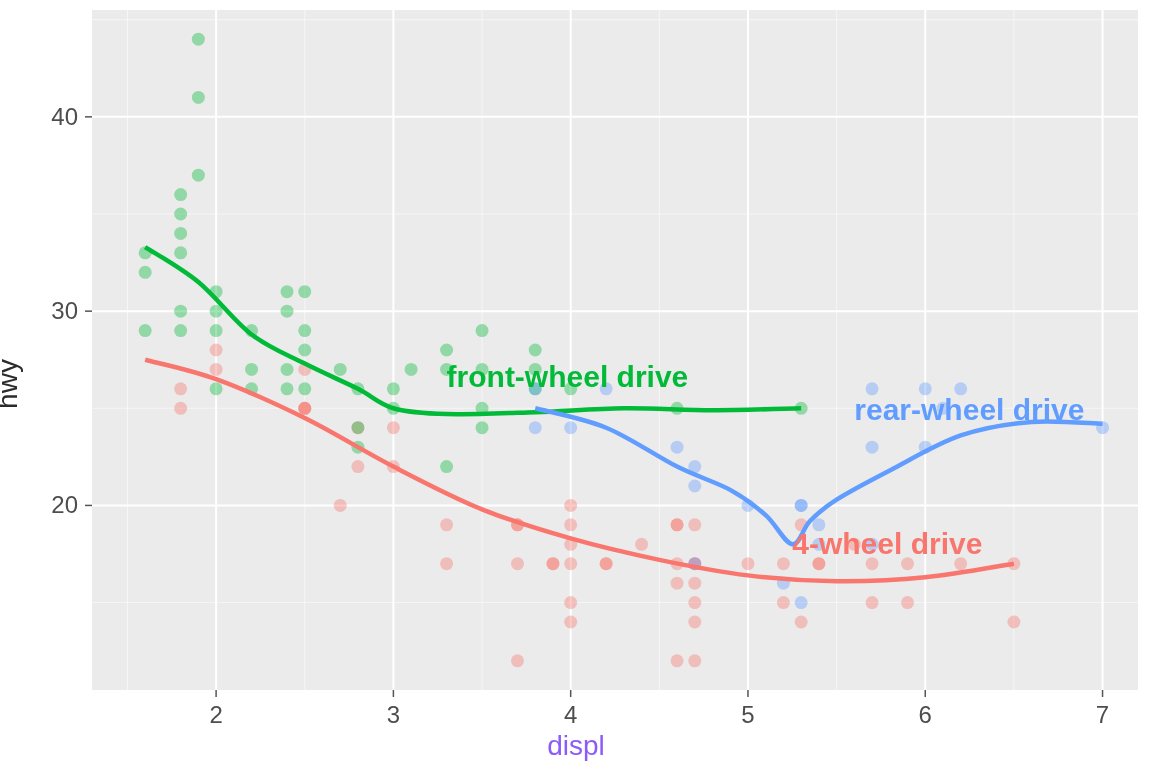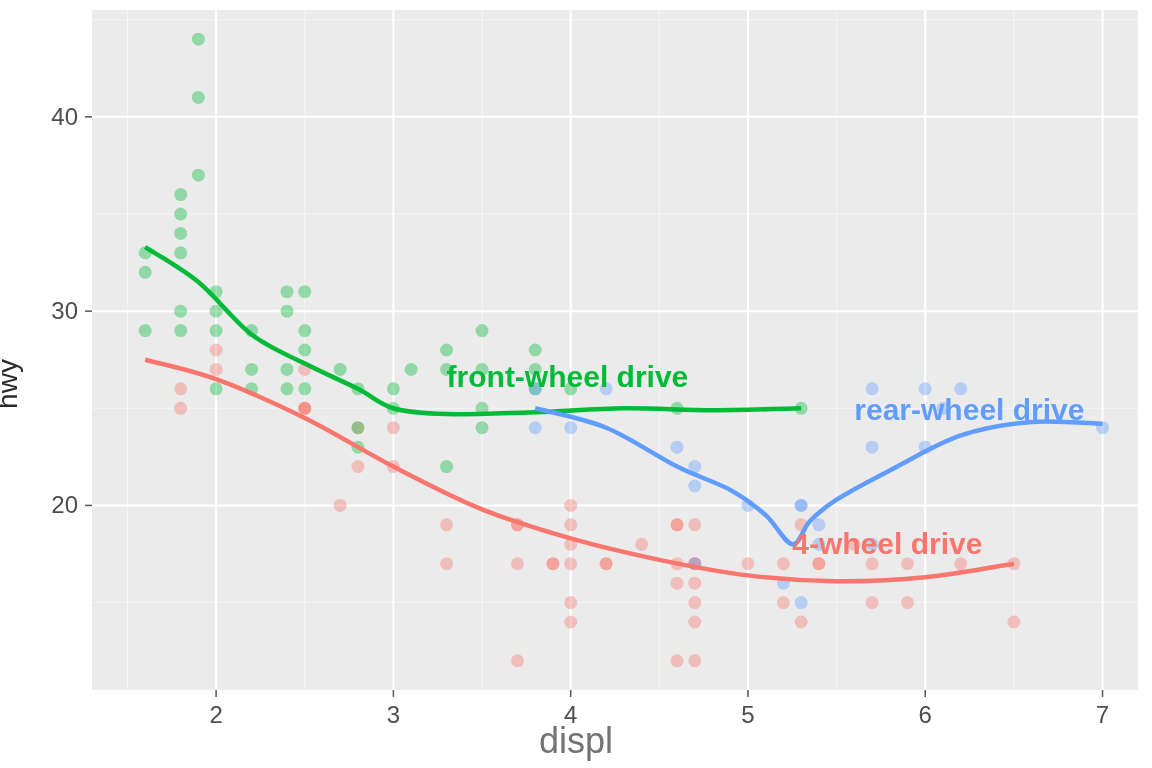--- a/index.html
+++ b/index.html
@@ -23,22 +23,22 @@
     transform: translate(-50%, -50%) rotate(-90deg);
     transform-origin: center center;
     font-size: 28px;
     color: #2b2b2b;
   }
   .xlabel {
     position: absolute;
     bottom: 6px;
     left: 50%;
     transform: translateX(-50%);
-    font-size: 36px;
-    color: #737373;
+    font-size: 28px;
+    color: #8b5cf6;
   }
   svg { display:block; }
   .panel-bg { fill: #ebebeb; }
   .grid-major { stroke: #ffffff; stroke-width: 2; }
   .grid-minor { stroke: #ffffff; stroke-width: 0.8; opacity:0.7; }
   .axis-tick { stroke: #555555; stroke-width: 1.5; }
   .axis-text { fill: #4d4d4d; font-size: 24px; }
   .series-label { font-size: 30px; font-weight: 700; }
   .smooth { fill: none; stroke-width: 4.5; }
 </style>

